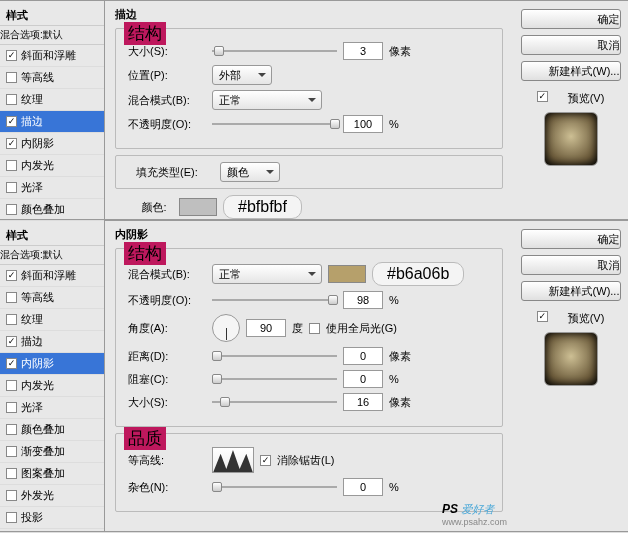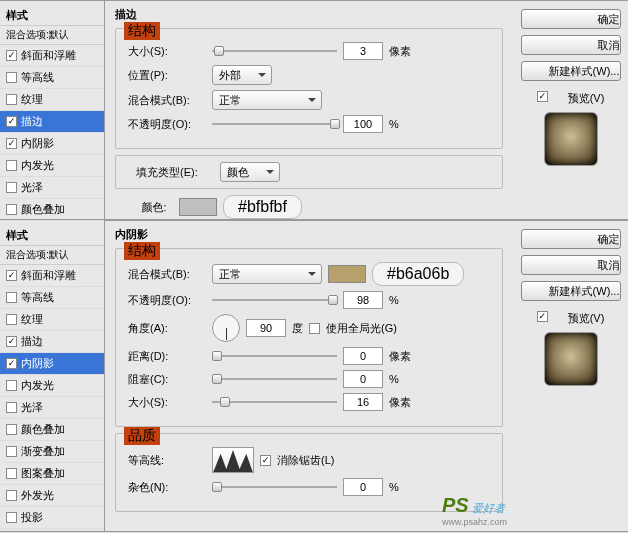--- a/index.html
+++ b/index.html
@@ -1,49 +1,49 @@
 <!DOCTYPE html>
 <html><head>
 <meta charset="utf-8">
 <style>
 *{box-sizing:border-box;margin:0;padding:0;font-family:"Microsoft YaHei",sans-serif;font-size:11px}
 body{background:#dedede;width:628px;height:533px;overflow:hidden}
 .panel{display:flex;border-top:1px solid #999;border-bottom:1px solid #999}
 .sidebar{width:105px;background:#e8e8e8;border-right:1px solid #999;padding-top:5px}
 .side-head{padding:2px 6px;font-weight:bold;border-bottom:1px solid #ccc}
-.side-sub{padding:2px 6px;font-size:10px;border-bottom:1px solid #ccc}
+.side-sub{padding:2px 0;font-size:10px;border-bottom:1px solid #ccc}
 .side-item{display:flex;align-items:center;padding:3px 6px;gap:4px;border-bottom:1px solid #ddd;cursor:pointer}
 .side-item.sel{background:#3875d7;color:#fff}
 .cb{width:11px;height:11px;border:1px solid #888;background:#fff;display:inline-flex;align-items:center;justify-content:center;font-size:9px;line-height:1}
 .cb.on::after{content:"✓";color:#000}
 .main{flex:1;background:#e8e8e8;padding:4px 10px;position:relative}
 .title{font-weight:bold;padding:2px 0 4px}
 .fset{border:1px solid #bbb;border-radius:2px;padding:8px 12px 10px;margin:2px 0 6px;position:relative}
-.fset-label{position:absolute;top:-7px;left:8px;background:#c2410c;padding:0 4px;font-size:14px}
+.fset-label{position:absolute;top:-7px;left:8px;background:#be185d;padding:0 4px;font-size:17px}
 .row{display:flex;align-items:center;margin:5px 0;gap:6px}
 .lbl{width:78px;text-align:left}
 .slider{flex:0 0 125px;height:12px;position:relative}
 .slider::before{content:"";position:absolute;top:5px;left:0;right:0;height:2px;background:#aaa}
 .thumb{position:absolute;top:1px;width:10px;height:10px;background:linear-gradient(#fff,#ccc);border:1px solid #888;border-radius:2px}
 .num{width:40px;height:18px;border:1px solid #999;background:#fff;text-align:center;padding:1px}
 .unit{font-size:11px}
 .select{height:20px;min-width:60px;border:1px solid #999;background:linear-gradient(#fff,#e5e5e5);border-radius:3px;display:inline-flex;align-items:center;padding:0 18px 0 6px;position:relative}
 .select::after{content:"";position:absolute;right:5px;top:7px;border:4px solid transparent;border-top-color:#444}
 .swatch{width:38px;height:18px;border:1px solid #888;display:inline-block}
 .hexbox{border:1px solid #bbb;border-radius:10px;padding:2px 14px;background:#f4f4f4;font-size:16px}
 .rightcol{width:115px;background:#e8e8e8;padding:8px 6px;display:flex;flex-direction:column;gap:6px;align-items:center}
 .btn{width:100px;height:20px;border:1px solid #888;background:linear-gradient(#fff,#e0e0e0);border-radius:3px;text-align:right;line-height:18px;cursor:pointer}
 .prev{display:flex;align-items:flex-start;gap:20px;margin-top:4px}
 .thumb-prev{width:54px;height:54px;border:1px solid #999;background:radial-gradient(circle at 50% 45%,#cdbf94 0%,#6b5a3a 70%,#2a2417 100%);border-radius:6px;box-shadow:inset 0 0 8px #000}
 .angle{width:28px;height:28px;border:1px solid #999;border-radius:50%;background:#f5f5f5;position:relative}
 .angle::after{content:"";position:absolute;left:50%;top:50%;width:1px;height:12px;background:#333;transform-origin:top;transform:rotate(0deg)}
 .contour{width:42px;height:26px;border:1px solid #999;background:linear-gradient(#fff,#eee);position:relative;overflow:hidden}
 .contour svg{position:absolute;inset:0}
 .logo{position:absolute;bottom:4px;right:6px;font-size:12px;color:#4aa8d8;font-style:italic}
-.logo b{color:#4d7c0f;font-size:20px}
+.logo b{color:#000000;font-size:12px}
 .logo small{display:block;color:#888;font-style:normal;font-size:9px}
 </style>
 </head>
 <body>
 
 <div class="panel" style="height:220px">
  <div class="sidebar">
   <div class="side-head">样式</div>
   <div class="side-sub">混合选项:默认</div>
   <div id="top-items">

